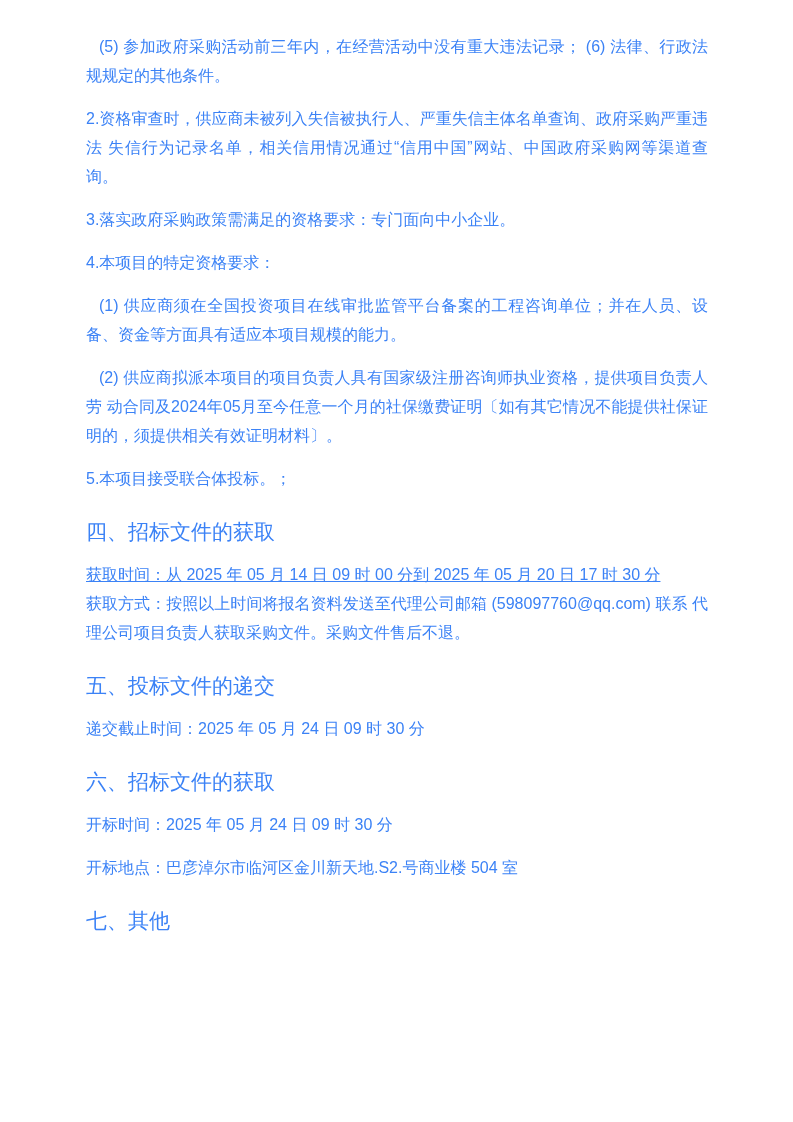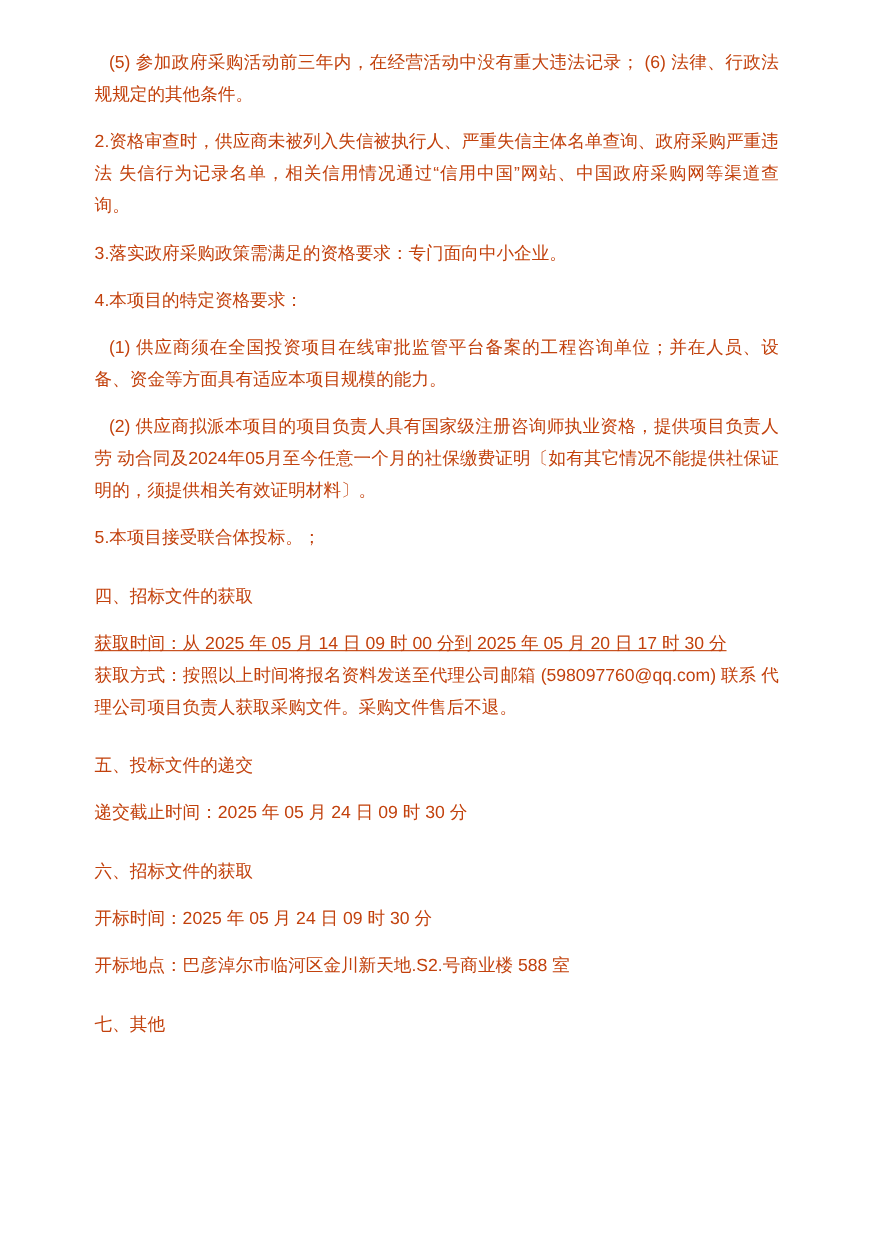--- a/index.html
+++ b/index.html
@@ -6,40 +6,40 @@
     margin: 0;
     padding: 0;
     background: #ffffff;
   }
   .page {
     position: relative;
     width: 793px;
     height: 1122px;
     background: #ffffff;
     box-sizing: border-box;
-    padding: 43px 85px 40px 86px;
+    padding: 32px 85px 40px 86px;
     font-family: "Liberation Sans", sans-serif;
     font-size: 16px;
     line-height: 29px;
-    color: #c2410c;
+    color: #3b82f6;
     text-align: justify;
     overflow: hidden;
   }
   .para {
     margin: 0 0 14px 0;
   }
   .para.indent {
     text-indent: 13px;
   }
   .para.tight {
     margin-bottom: 0;
     text-decoration: underline;
   }
   .sec-heading {
-    font-size: 16px;
+    font-size: 21px;
     font-weight: 400;
     line-height: 29px;
     margin: 24px 0 14px 0;
   }
 </style>
 </head>
 <body>
 
 <div class="page">
 
@@ -66,18 +66,18 @@
 
   <h2 class="sec-heading">五、投标文件的递交</h2>
 
   <p class="para">递交截止时间：2025 年 05 月 24 日 09 时 30 分</p>
 
 
   <h2 class="sec-heading">六、招标文件的获取</h2>
 
   <p class="para">开标时间：2025 年 05 月 24 日 09 时 30 分</p>
 
-  <p class="para">开标地点：巴彦淖尔市临河区金川新天地.S2.号商业楼 588 室</p>
+  <p class="para">开标地点：巴彦淖尔市临河区金川新天地.S2.号商业楼 504 室</p>
 
   <h2 class="sec-heading">七、其他</h2>
 
 
 </div>
 
 </body></html>

